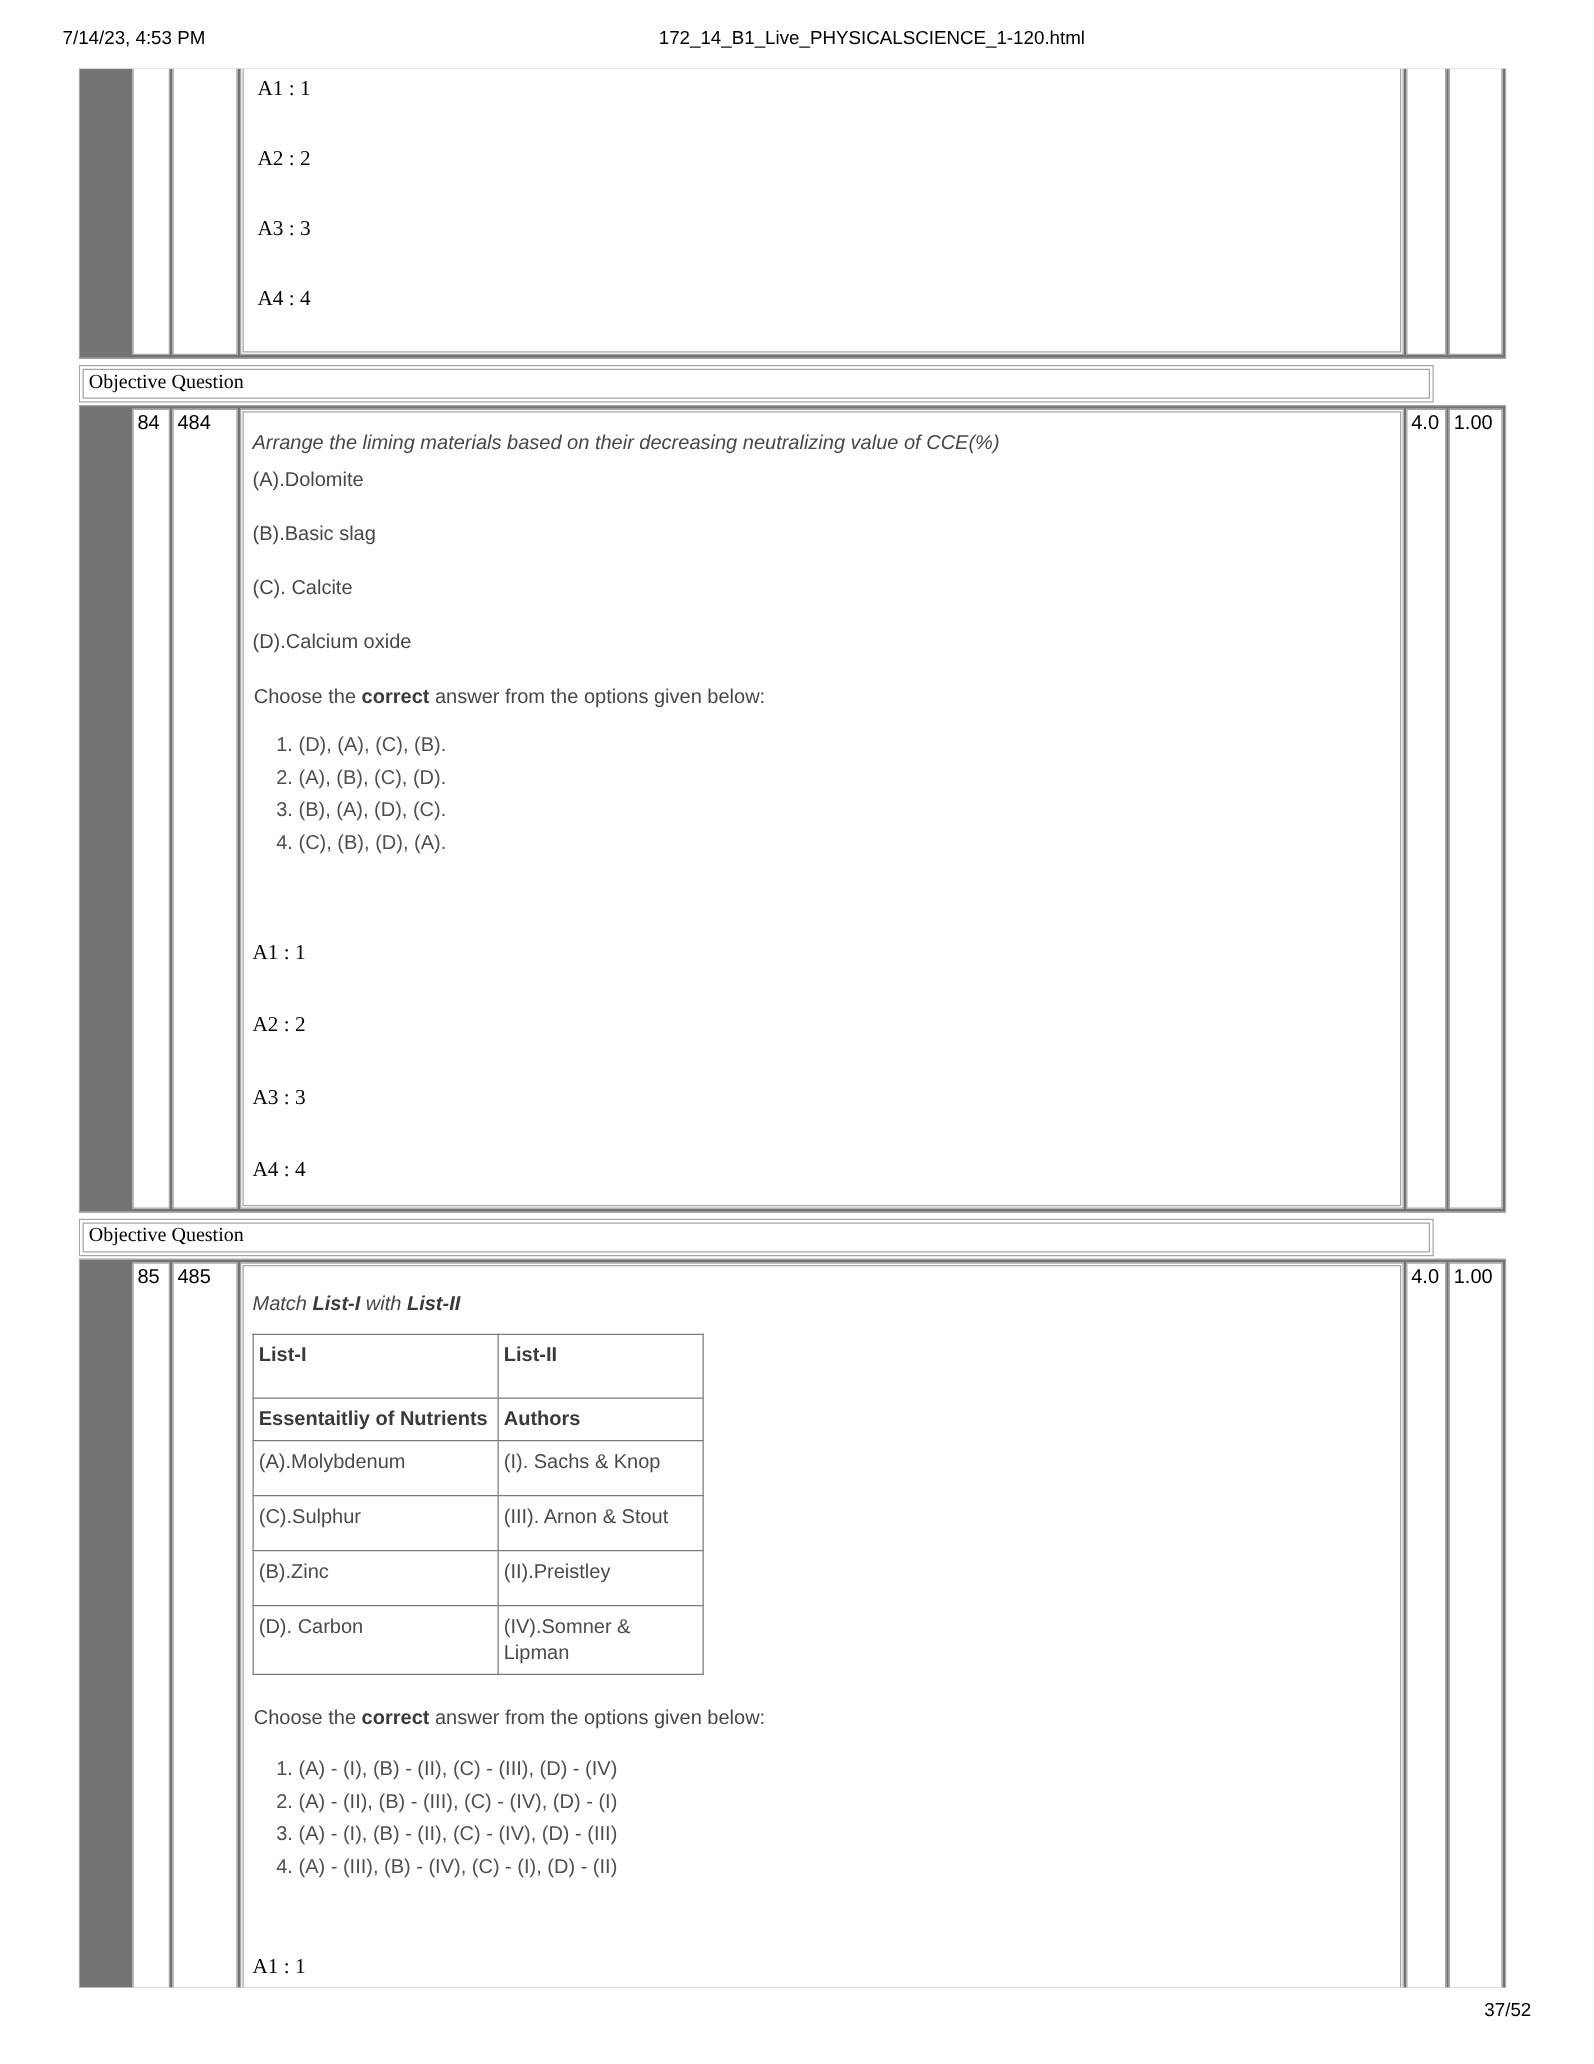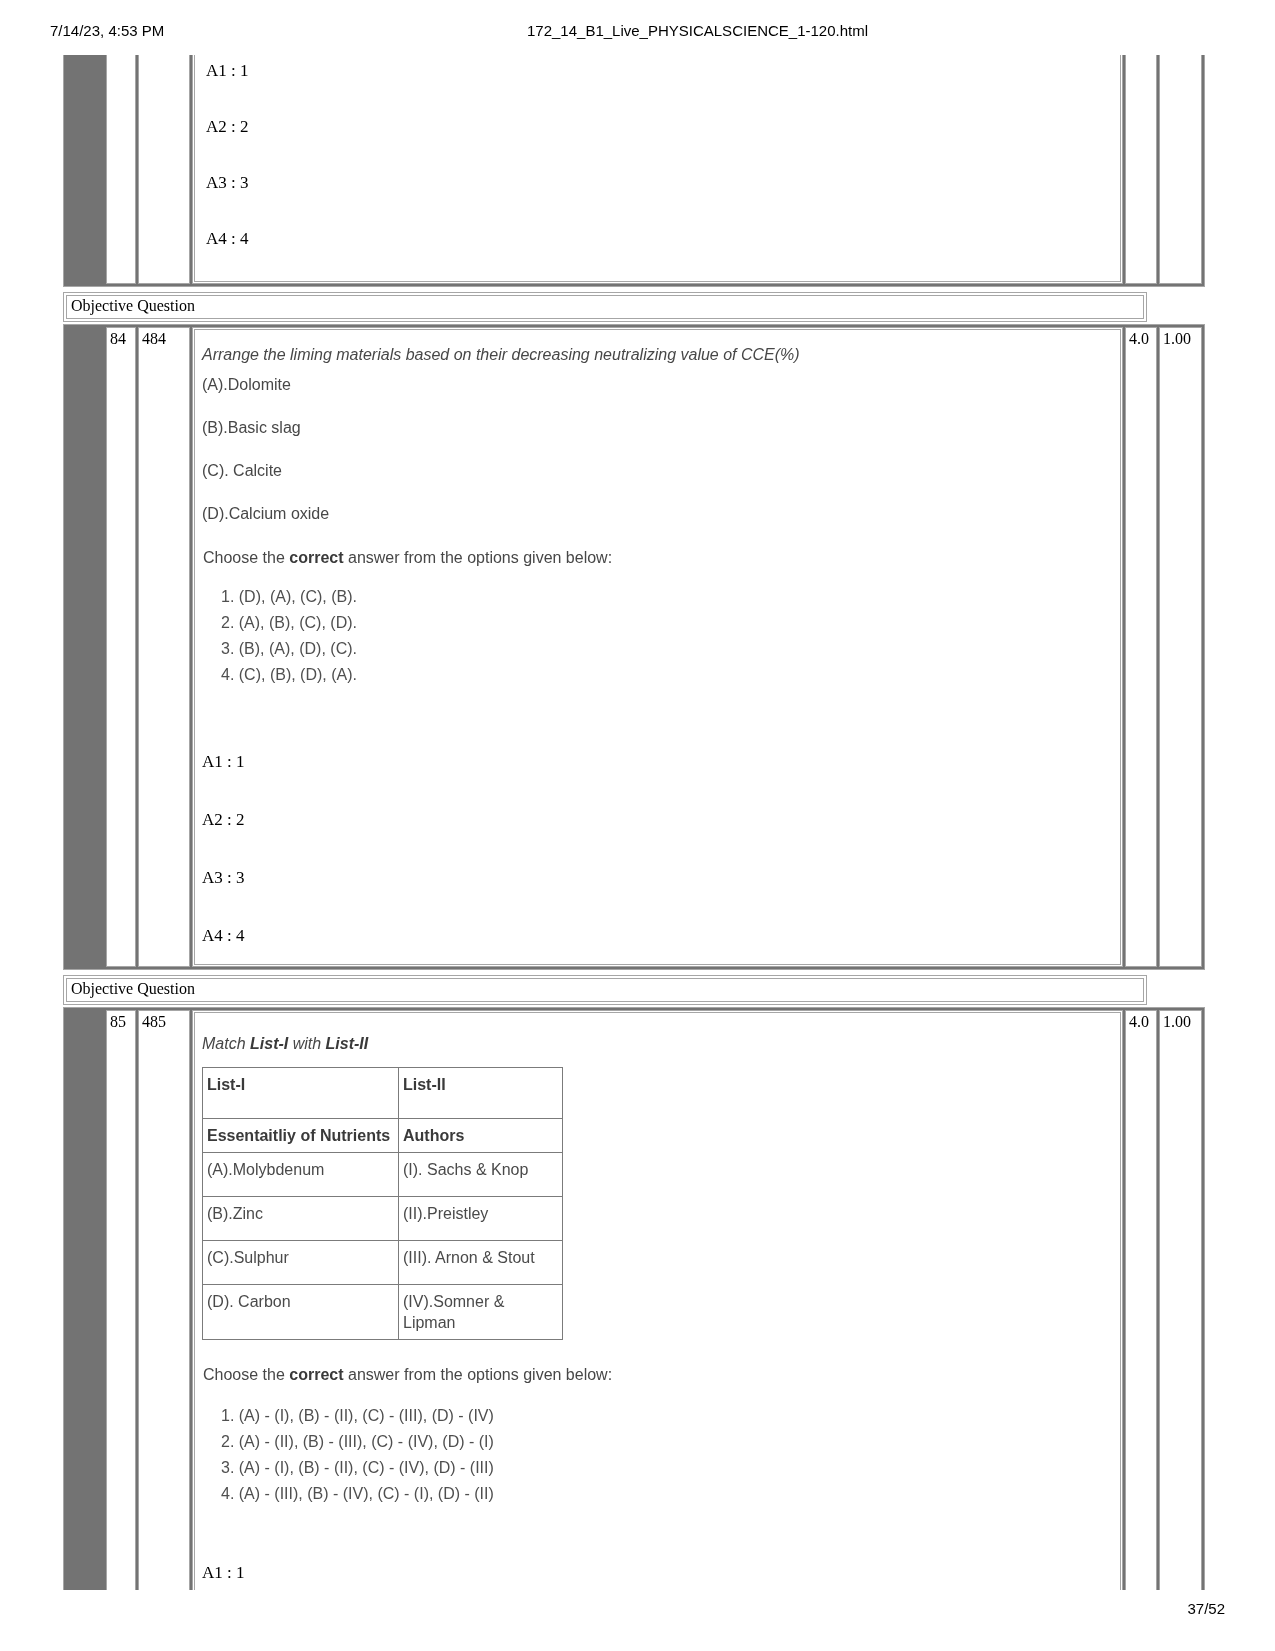--- a/index.html
+++ b/index.html
@@ -20,21 +20,21 @@
 
   
   .qtable{display:table;table-layout:fixed;width:1142px;box-sizing:border-box;
           border:1px solid #a6a6a6;border-spacing:2px;background:#737373;padding-left:40px;}
   .qrow{display:table-row;}
   .cell{display:table-cell;border:1px solid #a6a6a6;vertical-align:top;background:#fff;}
   .c-num{width:28px;}
   .c-id{width:50px;}
   .c-marks{width:30px;}
   .c-neg{width:41px;}
-  .serif-sm{font-family:Liberation Serif, serif;font-size:16px;color:#000;padding:1px 3px 0 3px;line-height:19px;}
+  .serif-sm{font-family:Liberation Sans, sans-serif;font-size:16px;color:#000;padding:1px 3px 0 3px;line-height:19px;}
 
   .tbl-cont{margin-top:-5px;}
   .tbl-q{margin-top:2px;}
 
   
   .band{display:table;width:1084px;box-sizing:border-box;border:1px solid #a6a6a6;
         border-spacing:2px;margin-top:5px;background:#fff;}
   .band-cell{display:table-cell;border:1px solid #a6a6a6;
         font-family:"Liberation Serif",serif;font-size:16px;color:#000;
         padding:1px 4px 3px 4px;line-height:18px;}
@@ -167,26 +167,26 @@
               </tr>
               <tr class="shrow">
                 <td>Essentaitliy of Nutrients</td>
                 <td>Authors</td>
               </tr>
               <tr class="drow">
                 <td>(A).Molybdenum</td>
                 <td>(I). Sachs &amp; Knop</td>
               </tr>
               <tr class="drow">
+                <td>(C).Sulphur</td>
+                <td>(III). Arnon &amp; Stout</td>
+              </tr>
+              <tr class="drow">
                 <td>(B).Zinc</td>
                 <td>(II).Preistley</td>
-              </tr>
-              <tr class="drow">
-                <td>(C).Sulphur</td>
-                <td>(III). Arnon &amp; Stout</td>
               </tr>
               <tr class="drow">
                 <td>(D). Carbon</td>
                 <td>(IV).Somner &amp; Lipman</td>
               </tr>
             </tbody>
           </table>
           <div class="choose-line" style="margin-top:24px;"><span>Choose the </span><span class="b">correct</span><span> answer from the options given below:</span></div>
           <div class="opt-list" style="margin-top:18px;">
             <div class="opt">1. (A) - (I), (B) - (II), (C) - (III), (D) - (IV)</div>

